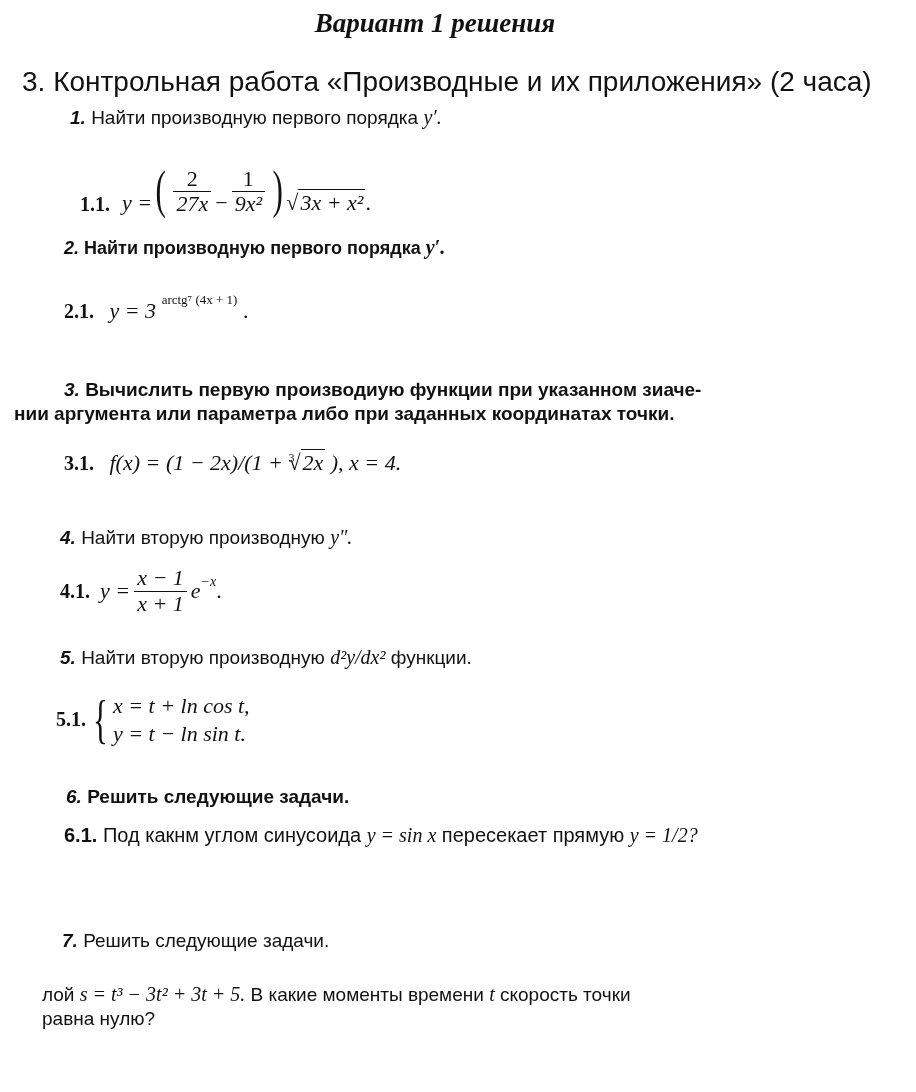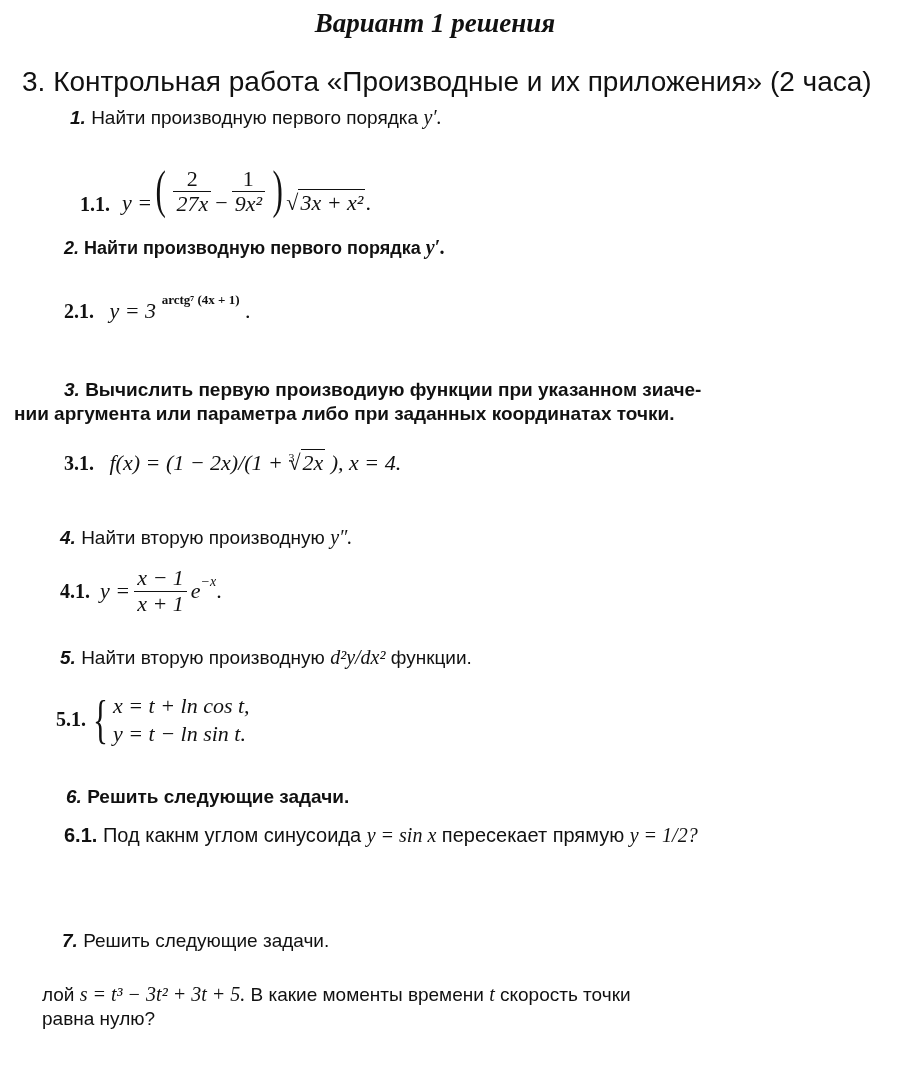--- a/index.html
+++ b/index.html
@@ -16,21 +16,21 @@
   .lbl { font-weight: bold; font-family: "Liberation Serif", serif; }
   .m { font-family: "Liberation Serif", serif; font-size: 22px; }
   .i { font-style: italic; }
   .frac { display: inline-block; vertical-align: middle; text-align: center; margin: 0 4px; }
   .frac > span { display: block; padding: 0 3px; line-height: 1.1; }
   .frac > span.top { border-bottom: 1.6px solid #111; }
   .paren { font-size: 52px; vertical-align: middle; font-weight: 300; line-height: 1; display: inline-block; transform: scaleX(0.6); }
   .sqrt { display: inline-block; }
   .sqrt .rad { border-top: 1.5px solid #111; padding: 0 2px; }
   sup { font-size: 60%; }
-  .sup-small { font-size: 13px; vertical-align: 14px; font-weight: bold; margin-top: 48px; }
+  .sup-small { font-size: 13px; vertical-align: 14px; font-weight: normal; margin-top: 48px; }
   .brace { font-size: 52px; vertical-align: middle; font-weight: 200; display: inline-block; transform: scaleX(0.6); }
   .sys { display: inline-block; vertical-align: middle; line-height: 1.25; }
   .para { font-size: 19px; line-height: 24px; white-space: normal; transform-origin: left top; }
 </style>
 </head>
 <body>
 
 <div class="abs title">Вариант 1 решения</div>
 
 <div class="abs hdr cond" style="left:22px; top:66px; transform:scaleX(1.0);">

